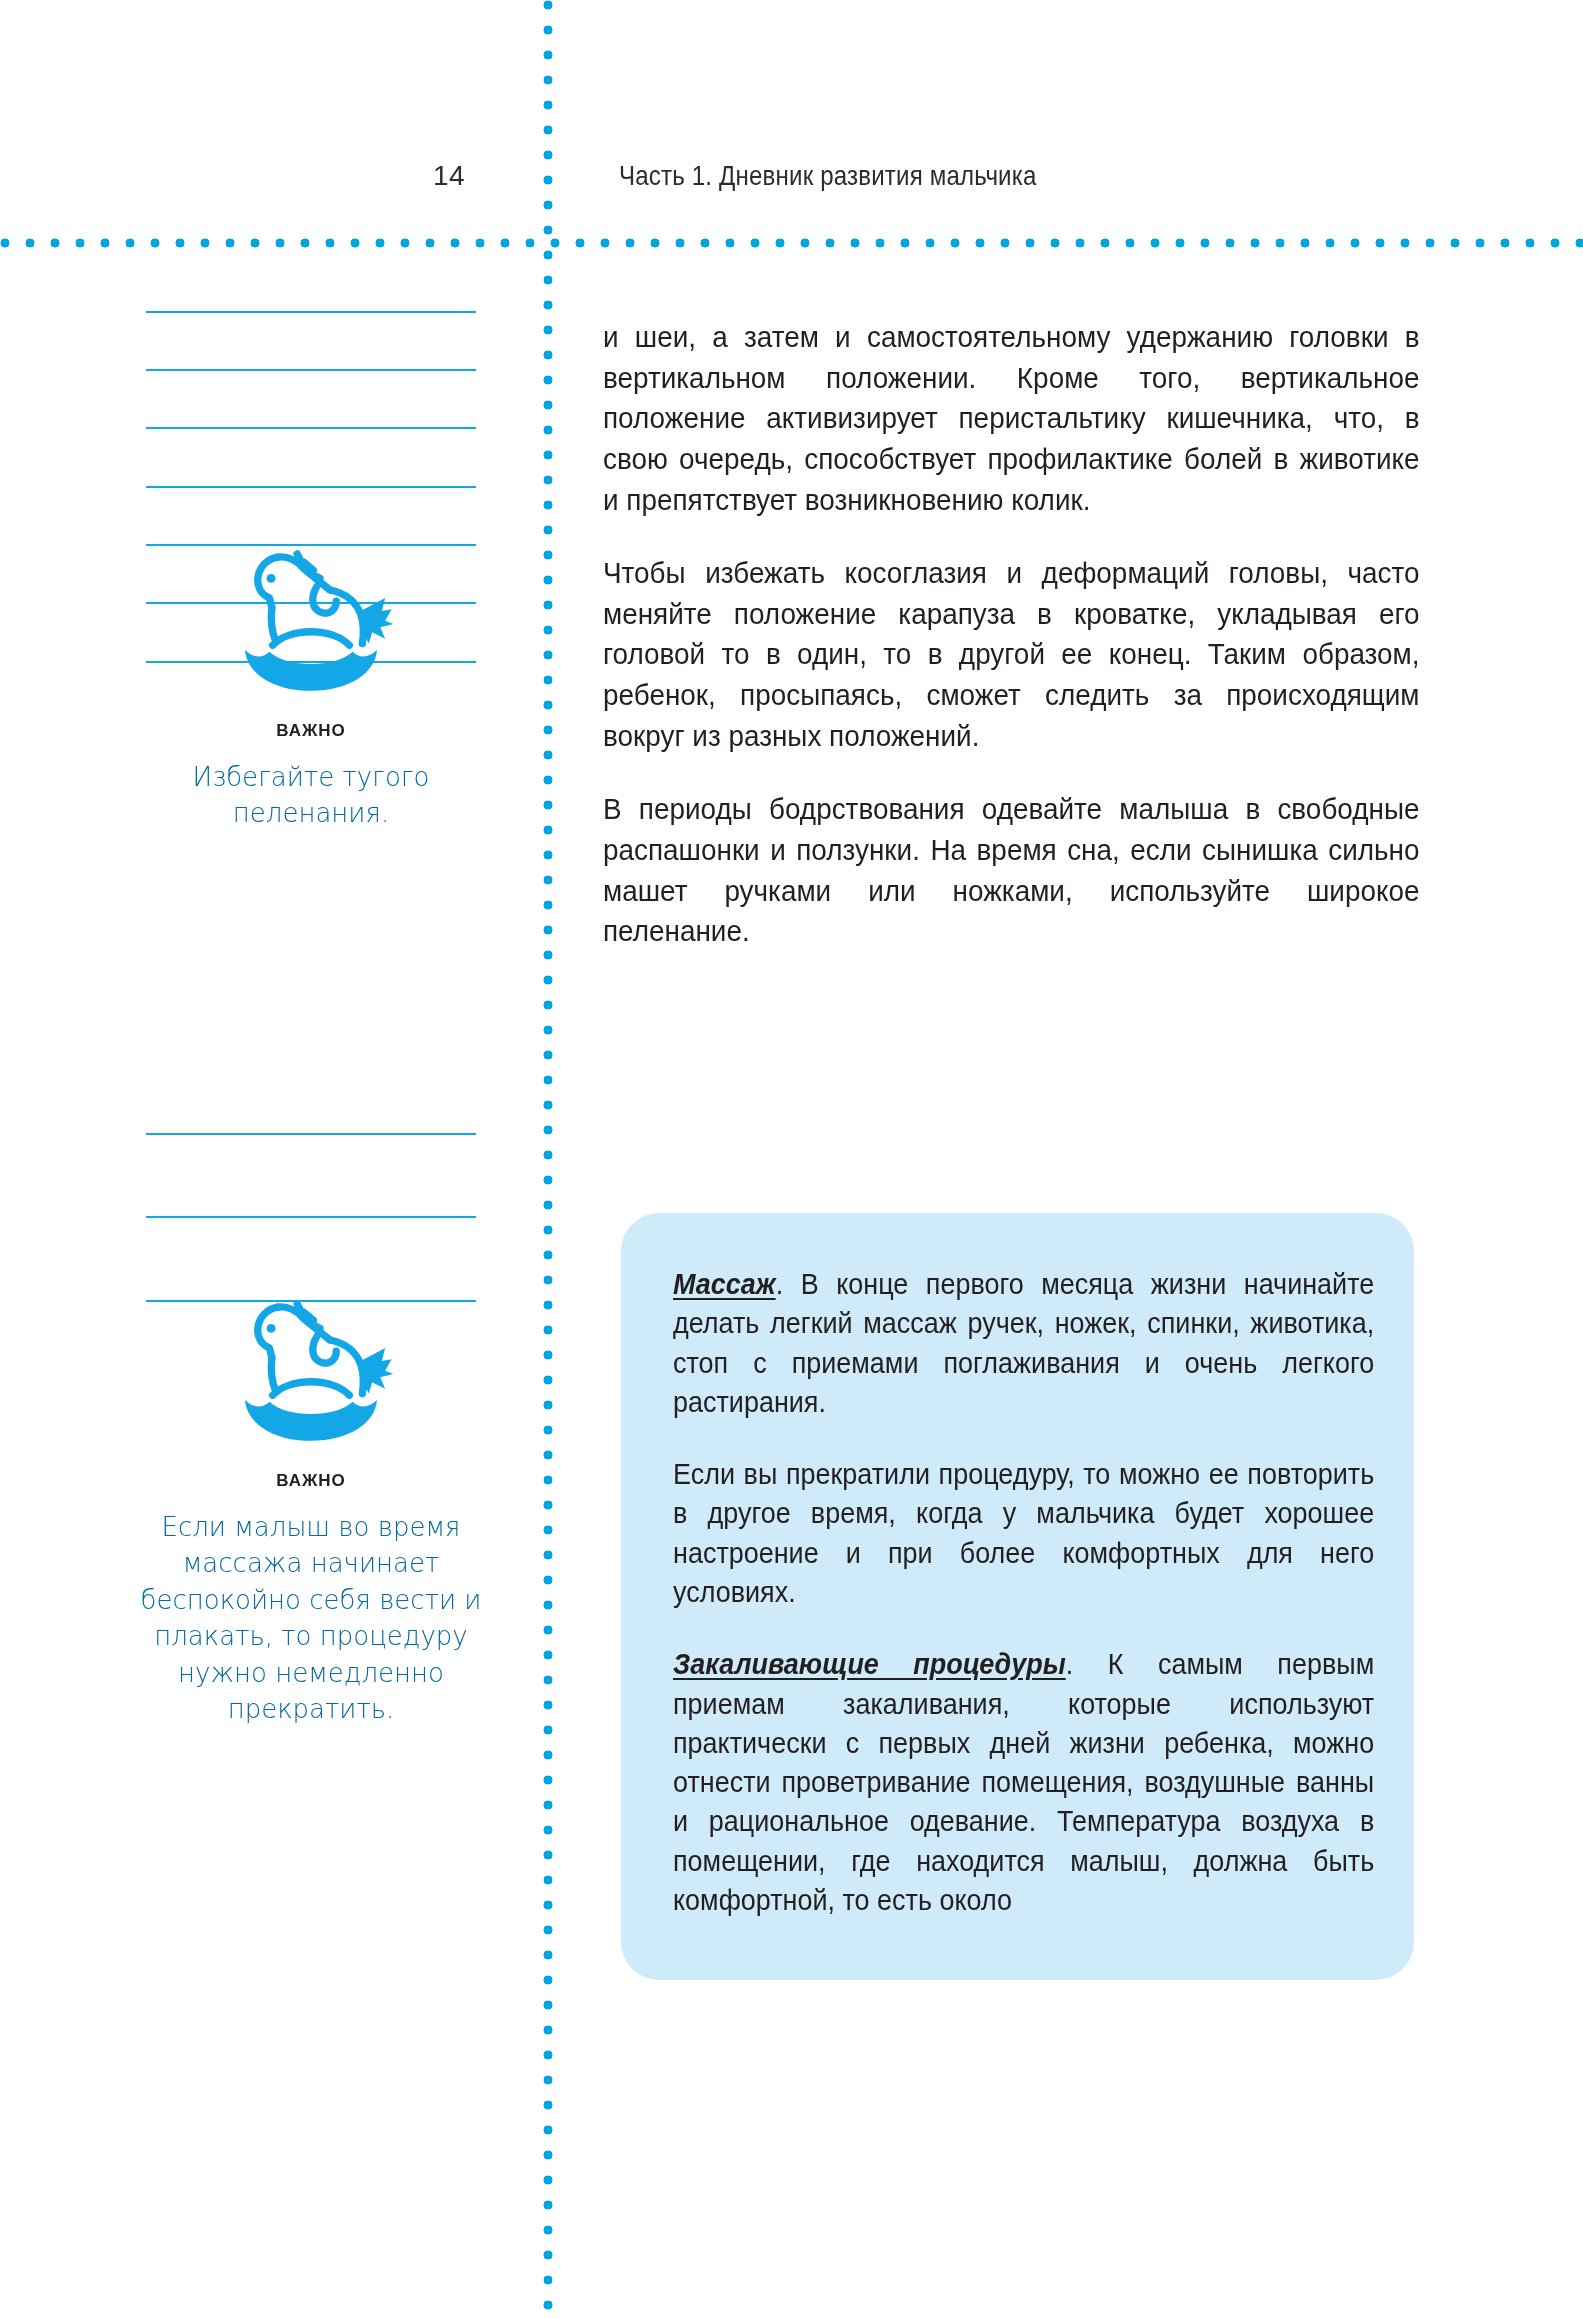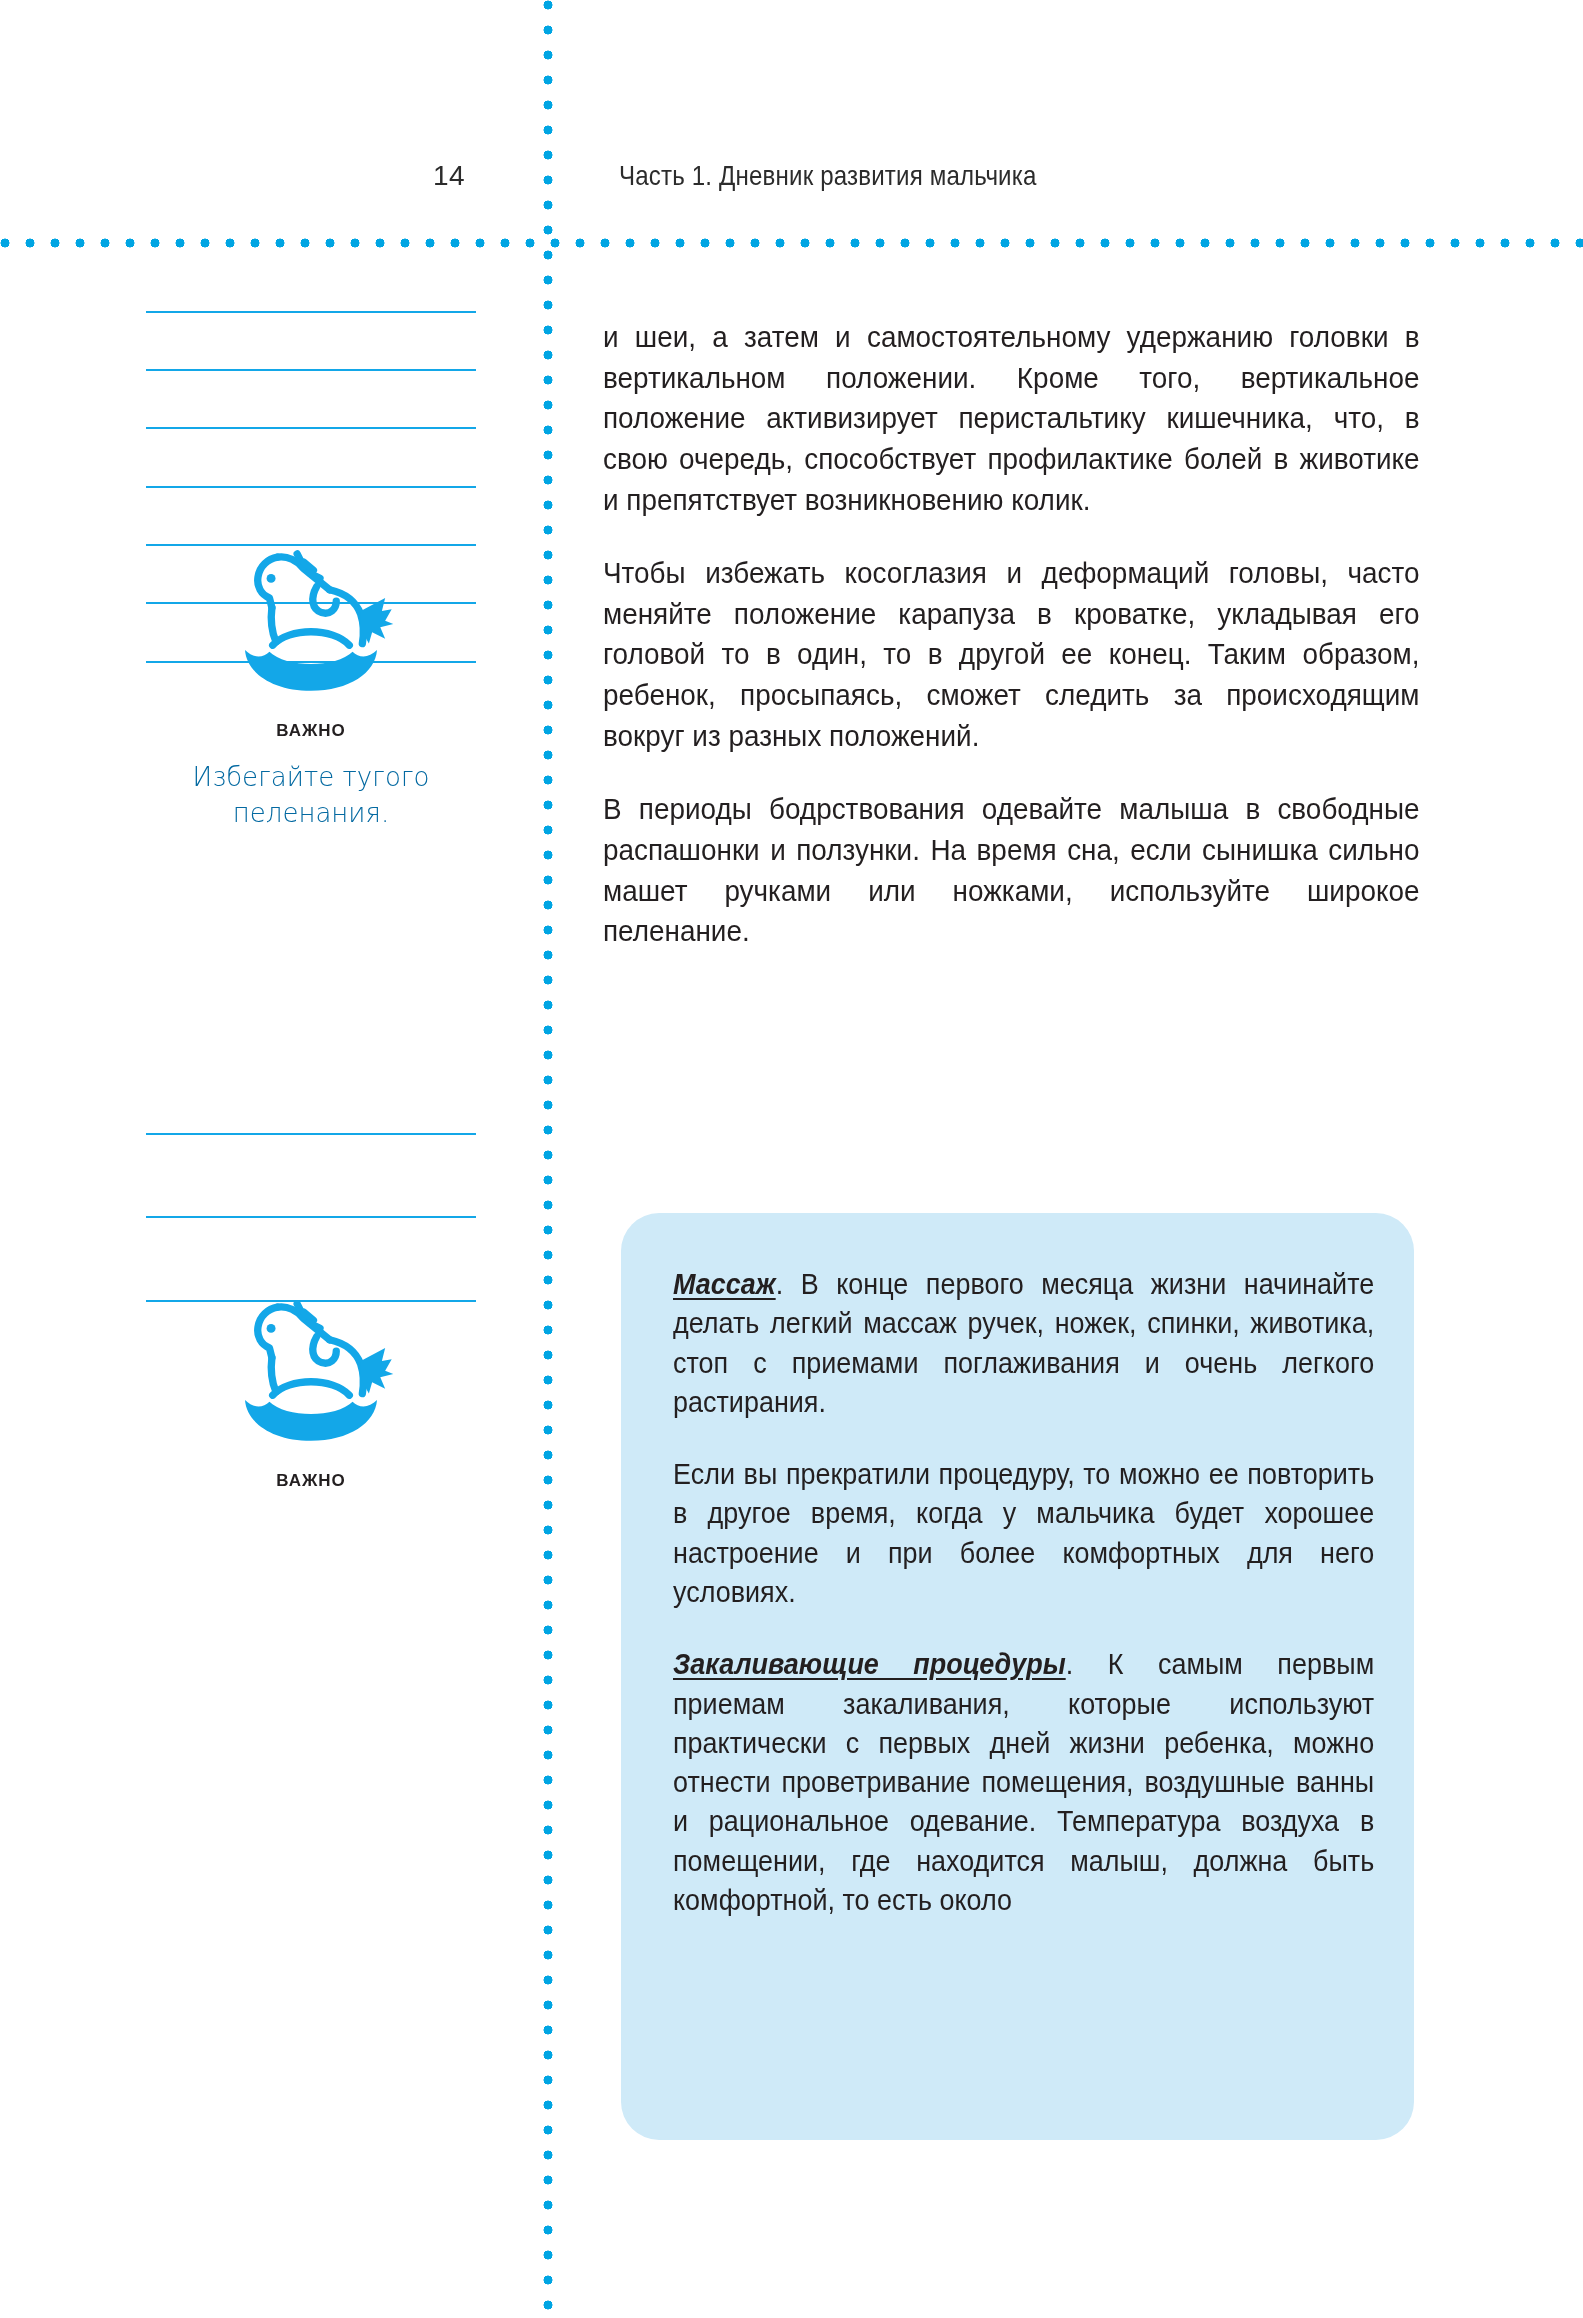--- a/index.html
+++ b/index.html
@@ -135,21 +135,21 @@
     width: 878px;
   }
   .body-par:last-of-type { margin-bottom: 0; }
 
   
   .callout {
     position: absolute;
     left: 621px;
     top: 1213px;
     width: 793px;
-    height: 927px;
+    height: 767px;
     background: #cfeaf8;
     border-radius: 38px;
     box-sizing: border-box;
     padding: 52px 48px 0 52px;
   }
   .callout-par {
     font-size: 29px;
     line-height: 1.355;
     color: #231f20;
     text-align: justify;
@@ -230,20 +230,21 @@
       <line x1="88" y1="22" x2="96" y2="38"></line>
       <line x1="96" y1="32" x2="108" y2="42"></line>
       <line x1="104" y1="46" x2="116" y2="52"></line>
     </g>
     <path d="M166 92 L196 76 L192 92 L204 90 L196 104 L206 108 L190 112 L196 126 L180 118 L176 132 L166 114 Z" fill="#13a7e8"></path>
     <path d="M58 134 C78 112 132 112 152 134" fill="none" stroke="#13a7e8" stroke-width="9" stroke-linecap="round"></path>
     <path d="M24 140 C26 168 58 190 105 190 C152 190 184 168 186 140
              C176 150 164 150 156 142 C136 162 74 162 54 142 C46 150 34 150 24 140 Z" fill="#13a7e8"></path>
   </svg>
           <div class="note-title">ВАЖНО</div>
+          <div class="note-body">Если малыш во время массажа начинает беспокойно себя вести и плакать, то процедуру нужно немедленно прекратить.</div>
         </div>
       </div>
   </div>
 
   <div class="main">
     <p class="body-par">и шеи, а затем и самостоятельному удержанию головки в вертикальном положении. Кроме того, вертикальное положение активизирует перистальтику кишечника, что, в свою очередь, способствует профилактике болей в животике и препятствует возникновению колик.</p>
     <p class="body-par">Чтобы избежать косоглазия и деформаций головы, часто меняйте положение карапуза в кроватке, укладывая его головой то в один, то в другой ее конец. Таким образом, ребенок, просыпаясь, сможет следить за происходящим вокруг из разных положений.</p>
     <p class="body-par">В периоды бодрствования одевайте малыша в свободные распашонки и ползунки. На время сна, если сынишка сильно машет ручками или ножками, используйте широкое пеленание.</p>
   </div>
 

